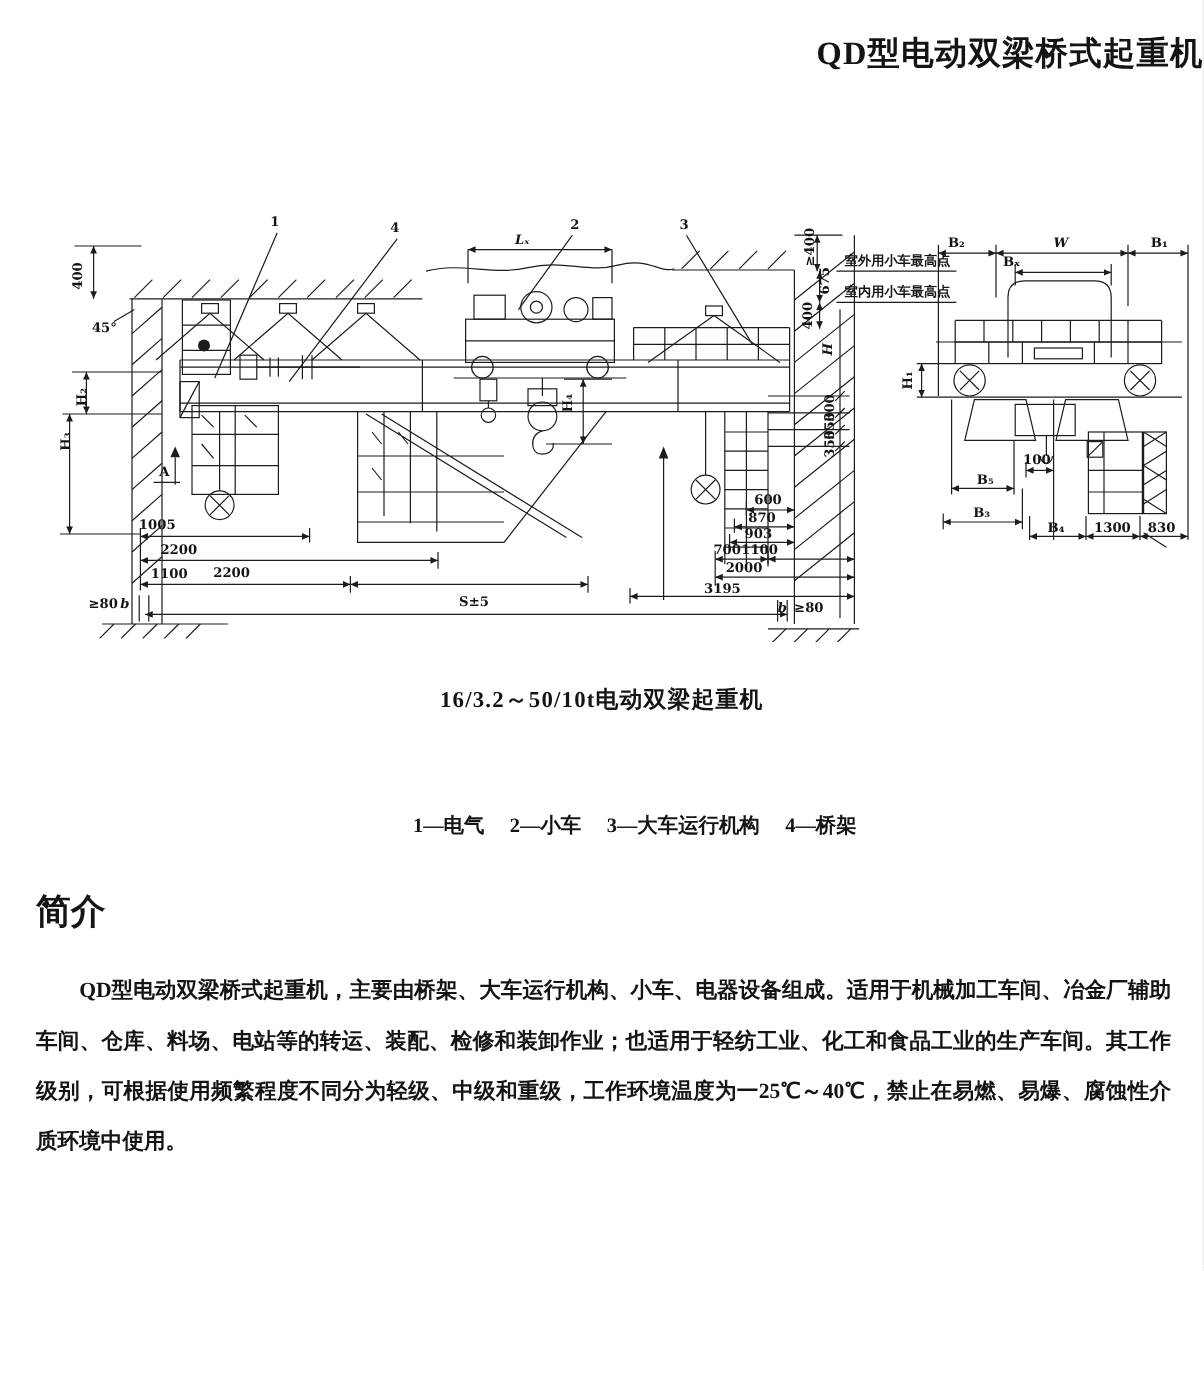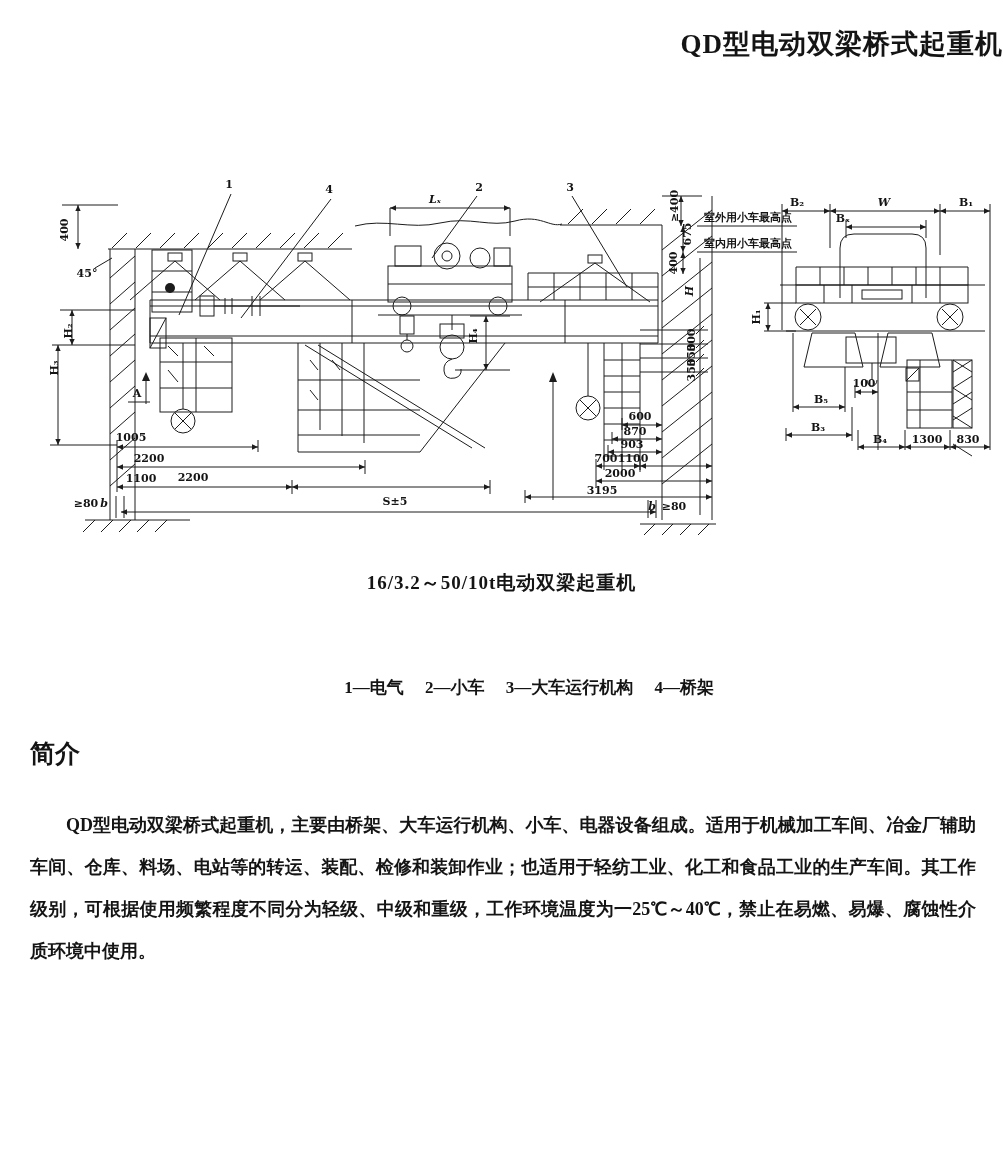--- a/index.html
+++ b/index.html
@@ -7,21 +7,21 @@
         color:#141414;font-family:"Liberation Serif",serif;overflow:hidden;}
   .title{position:absolute;top:8px;left:80px;right:0;text-align:right;
          font-family:Liberation Serif, serif;font-weight:bold;font-size:27px;letter-spacing:1px;}
   .figure{position:absolute;left:40px;top:160px;width:960px;height:375px;}
   .figure svg{display:block;width:960px;height:375px;}
   .caption{position:absolute;top:570px;left:0;right:0;text-align:center;
            font-weight:bold;font-size:19px;letter-spacing:1px;}
   .legend{position:absolute;top:640px;left:55px;right:0;text-align:center;
           font-weight:bold;font-size:17px;margin-top:36px;}
   .heading{position:absolute;top:716px;left:30px;font-family:"Liberation Sans",sans-serif;
-           font-weight:bold;font-size:25px;}
+           font-weight:bold;font-size:29px;}
   .bodytext{position:absolute;top:804px;left:30px;width:946px;font-size:18px;font-weight:bold;
             line-height:42px;text-align:justify;}
   .bodytext p{margin:0 0 10px 0;text-indent:2em;}
   .art{stroke:#1c1c1c;fill:none;stroke-width:1;}
   .fill{fill:#1c1c1c;stroke:none;}
   path.dim{marker-start:url(#ar);marker-end:url(#ar);}
   text.dim-label{font-family:"DejaVu Serif","DejaVu Sans",serif;font-weight:bold;
                  font-size:11px;fill:#141414;text-anchor:middle;stroke:none;}
 </style>
 </head>

